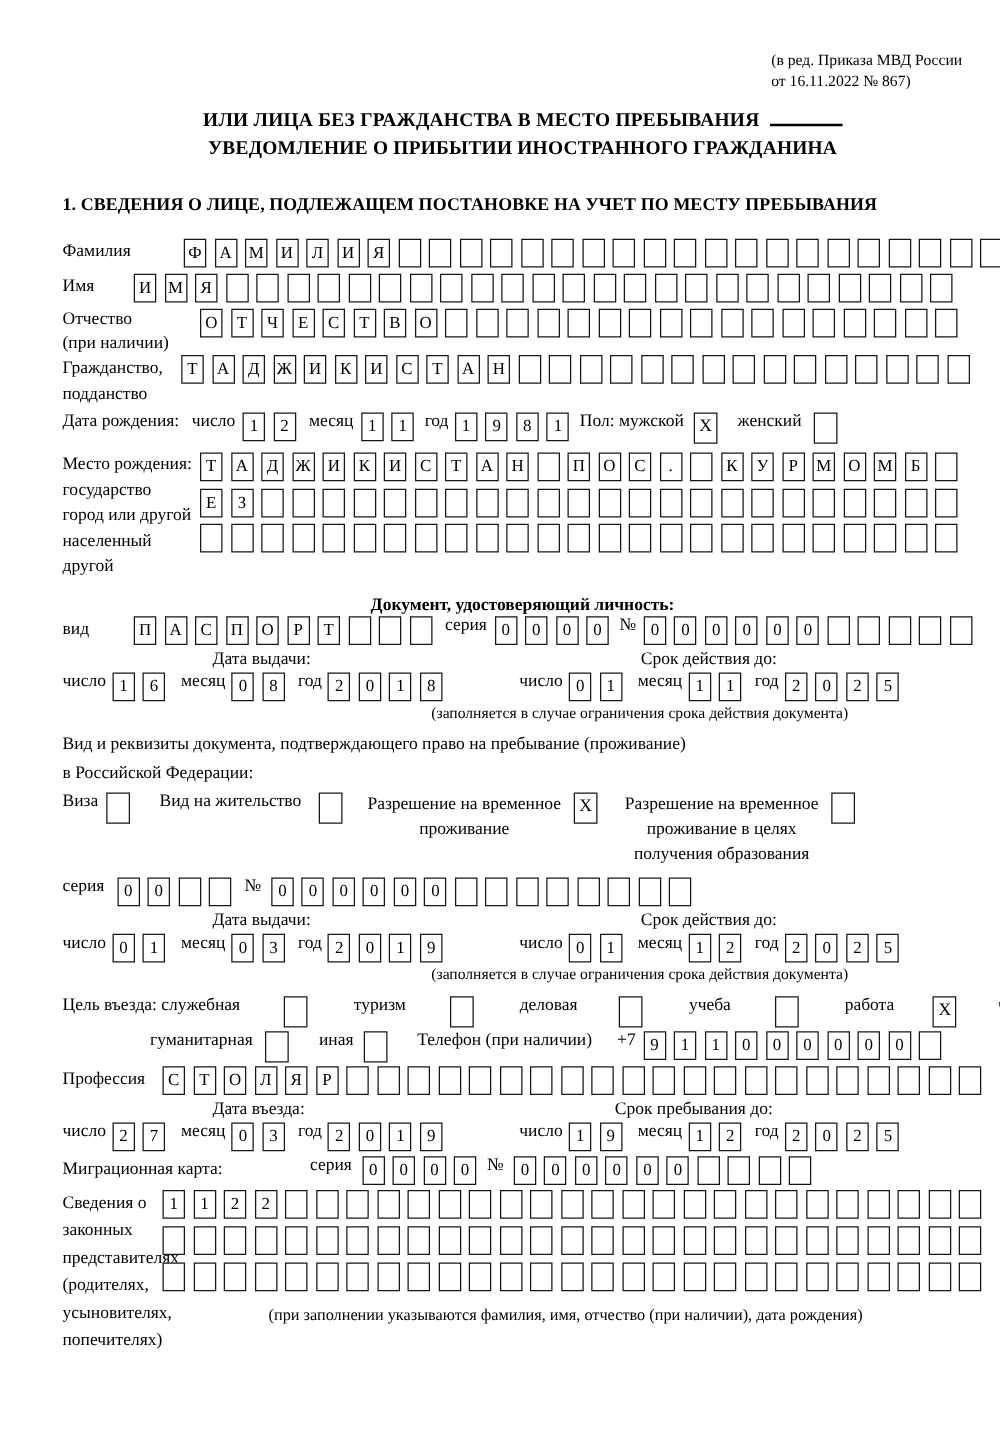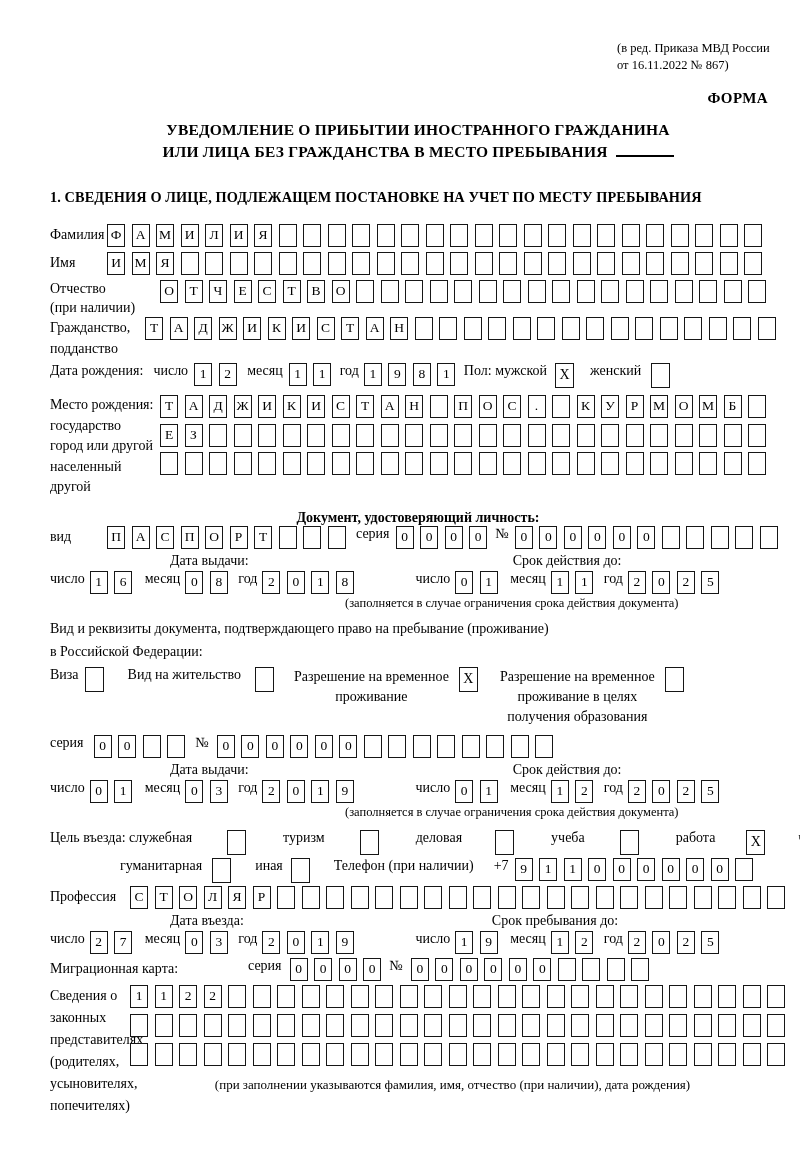--- a/index.html
+++ b/index.html
@@ -23,21 +23,21 @@
   .cb{flex:0 0 auto;width:19px;height:25px;border:1.5px solid #161616;text-align:center;
       font-size:14px;line-height:22px;background:#fff;}
   .lblcol{flex:0 0 auto;line-height:21px;}
   .lblcol.tight{line-height:18.5px;}
   .lblcol.bp{line-height:20.5px;}
   .w57{width:57px;}.w80{width:80px;}.w95{width:95px;}.w110{width:110px;}.w158{width:158px;}
   .lbl{white-space:nowrap;flex:0 0 auto;}
   .col{display:flex;flex-direction:column;}
   .mb5{margin-bottom:5.5px;}.mb6{margin-bottom:6px;}
   .mt0{margin-top:0;}.mt1{margin-top:1px;}.mt3{margin-top:3px;}.mt4{margin-top:4px;}
-  .mt5{margin-top:5px;}.mt6{margin-top:6px;}.mt7{margin-top:7px;}.mt8{margin-top:8px;}.mt10{margin-top:10px;gap:27px;}.mt18{margin-top:18px;}
+  .mt5{margin-top:5px;}.mt6{margin-top:6px;}.mt7{margin-top:7px;}.mt8{margin-top:8px;}.mt10{margin-top:10px;gap:27px;}.mt18{margin-top:18px;gap:40px;}
   .ml2{margin-left:2px;}.ml4{margin-left:4px;}.ml6{margin-left:6px;}
   .ml10{margin-left:10px;}.ml16{margin-left:16px;}
   .ml20{margin-left:20px;}.ml22{margin-left:22px;}.ml24{margin-left:24px;}
   .ml40{margin-left:40px;}.ml55{margin-left:55px;}.ml70{margin-left:70px;}
   .mr4{margin-right:4px;}.mr5{margin-right:5px;}.mr6{margin-right:6px;}.mr8{margin-right:8px;}.mr10{margin-right:10px;}
   .dochead{margin-top:12px;text-align:center;font-weight:700;font-size:14px;}
   .dhead{display:flex;margin-top:2px;line-height:19px;}
   .dh1{margin-left:120px;}
   .dh2-doc{margin-left:264px;}
   .dh2-entry{margin-left:248px;}
@@ -48,25 +48,24 @@
 </style>
 </head>
 <body>
 
 <div class="page">
 
   <div class="annex-note">
     <div>(в ред. Приказа МВД России</div>
     <div>от 16.11.2022 № 867)</div>
   </div>
-  <div class="forma">ФОРМА</div>
 
   <div class="title">
+    <div><span>ИЛИ ЛИЦА БЕЗ ГРАЖДАНСТВА В МЕСТО ПРЕБЫВАНИЯ</span><span class="uline"></span></div>
     <div>УВЕДОМЛЕНИЕ О ПРИБЫТИИ ИНОСТРАННОГО ГРАЖДАНИНА</div>
-    <div><span>ИЛИ ЛИЦА БЕЗ ГРАЖДАНСТВА В МЕСТО ПРЕБЫВАНИЯ</span><span class="uline"></span></div>
   </div>
 
   <div class="section">1. СВЕДЕНИЯ О ЛИЦЕ, ПОДЛЕЖАЩЕМ ПОСТАНОВКЕ НА УЧЕТ ПО МЕСТУ ПРЕБЫВАНИЯ</div>
 
   <div class="row mt18">
     <div class="lblcol w57">Фамилия</div>
     <div class="boxes">
         <div class="bx">Ф</div>
         <div class="bx">А</div>
         <div class="bx">М</div>

